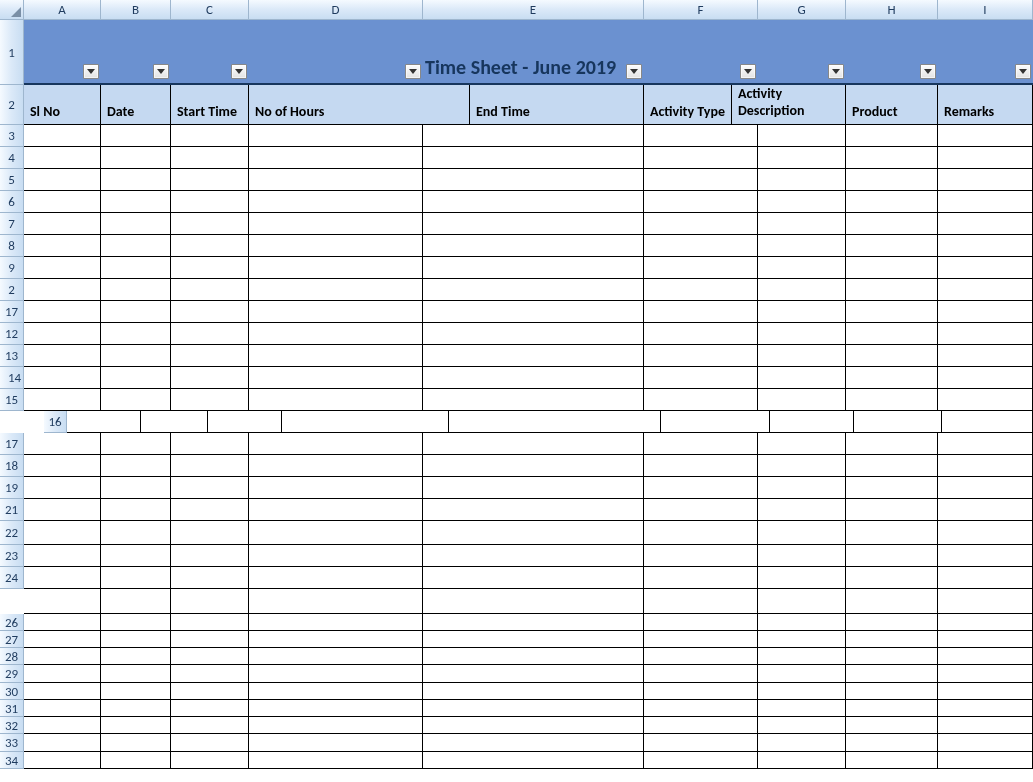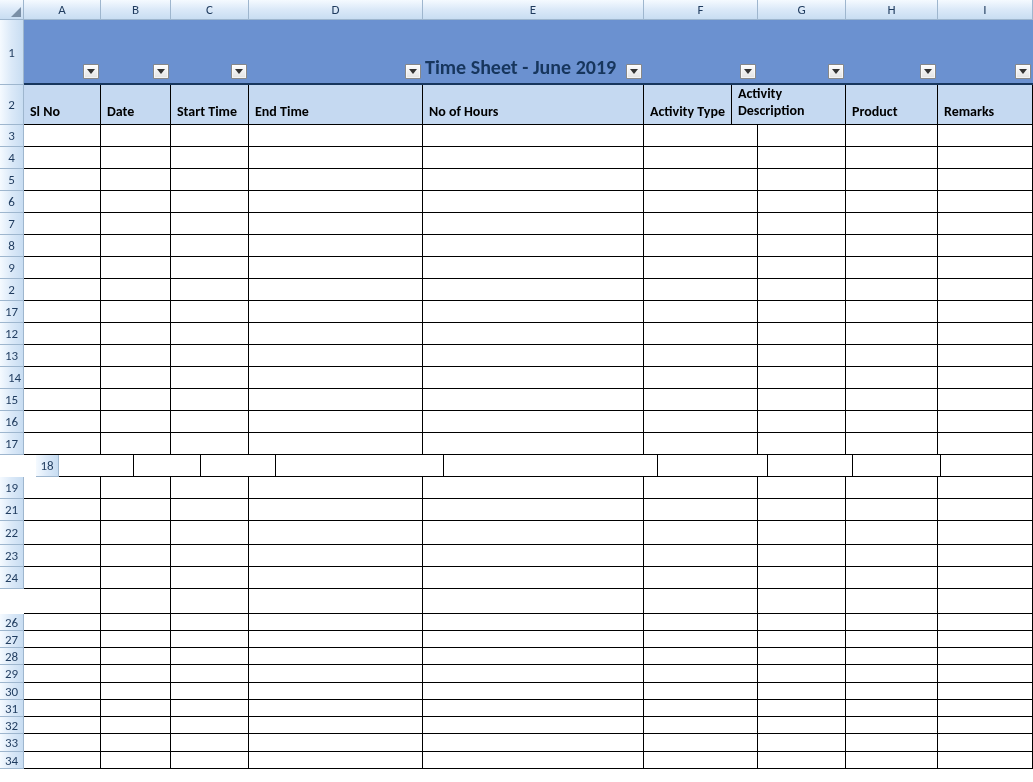--- a/index.html
+++ b/index.html
@@ -216,25 +216,25 @@
       <div class="row-header">2</div>
       <div class="header-cell col-A">
           <span>Sl No</span>
         </div>
       <div class="header-cell col-B">
           <span>Date</span>
         </div>
       <div class="header-cell col-C">
           <span>Start Time</span>
         </div>
+      <div class="header-cell col-E">
+          <span>No of Hours</span>
+        </div>
       <div class="header-cell col-D">
           <span>End Time</span>
-        </div>
-      <div class="header-cell col-E">
-          <span>No of Hours</span>
         </div>
       <div class="header-cell col-G">
           <span>Activity Type</span>
         </div>
       <div class="header-cell col-F two-line">
         <span>Activity</span>
         <span>Description</span>
       </div>
       <div class="header-cell col-H">
           <span>Product</span>
@@ -394,21 +394,21 @@
           <div class="data-cell col-A" style="height: 22px;"></div>
           <div class="data-cell col-B" style="height: 22px;"></div>
           <div class="data-cell col-C" style="height: 22px;"></div>
           <div class="data-cell col-D" style="height: 22px;"></div>
           <div class="data-cell col-E" style="height: 22px;"></div>
           <div class="data-cell col-F" style="height: 22px;"></div>
           <div class="data-cell col-G" style="height: 22px;"></div>
           <div class="data-cell col-H" style="height: 22px;"></div>
           <div class="data-cell col-I" style="height: 22px;"></div>
         </div>
-        <div class="row data-row" style="height: 22px;">
+        <div class="row data-row" style="height: 22px; padding-left: 44px;">
           <div class="row-header" style="height: 22px;">16</div>
           <div class="data-cell col-A" style="height: 22px;"></div>
           <div class="data-cell col-B" style="height: 22px;"></div>
           <div class="data-cell col-C" style="height: 22px;"></div>
           <div class="data-cell col-D" style="height: 22px;"></div>
           <div class="data-cell col-E" style="height: 22px;"></div>
           <div class="data-cell col-F" style="height: 22px;"></div>
           <div class="data-cell col-G" style="height: 22px;"></div>
           <div class="data-cell col-H" style="height: 22px;"></div>
           <div class="data-cell col-I" style="height: 22px;"></div>
@@ -418,21 +418,21 @@
           <div class="data-cell col-A" style="height: 22px;"></div>
           <div class="data-cell col-B" style="height: 22px;"></div>
           <div class="data-cell col-C" style="height: 22px;"></div>
           <div class="data-cell col-D" style="height: 22px;"></div>
           <div class="data-cell col-E" style="height: 22px;"></div>
           <div class="data-cell col-F" style="height: 22px;"></div>
           <div class="data-cell col-G" style="height: 22px;"></div>
           <div class="data-cell col-H" style="height: 22px;"></div>
           <div class="data-cell col-I" style="height: 22px;"></div>
         </div>
-        <div class="row data-row" style="height: 22px; margin-left: 36px;">
+        <div class="row data-row" style="height: 22px;">
           <div class="row-header" style="height: 22px;">18</div>
           <div class="data-cell col-A" style="height: 22px;"></div>
           <div class="data-cell col-B" style="height: 22px;"></div>
           <div class="data-cell col-C" style="height: 22px;"></div>
           <div class="data-cell col-D" style="height: 22px;"></div>
           <div class="data-cell col-E" style="height: 22px;"></div>
           <div class="data-cell col-F" style="height: 22px;"></div>
           <div class="data-cell col-G" style="height: 22px;"></div>
           <div class="data-cell col-H" style="height: 22px;"></div>
           <div class="data-cell col-I" style="height: 22px;"></div>

